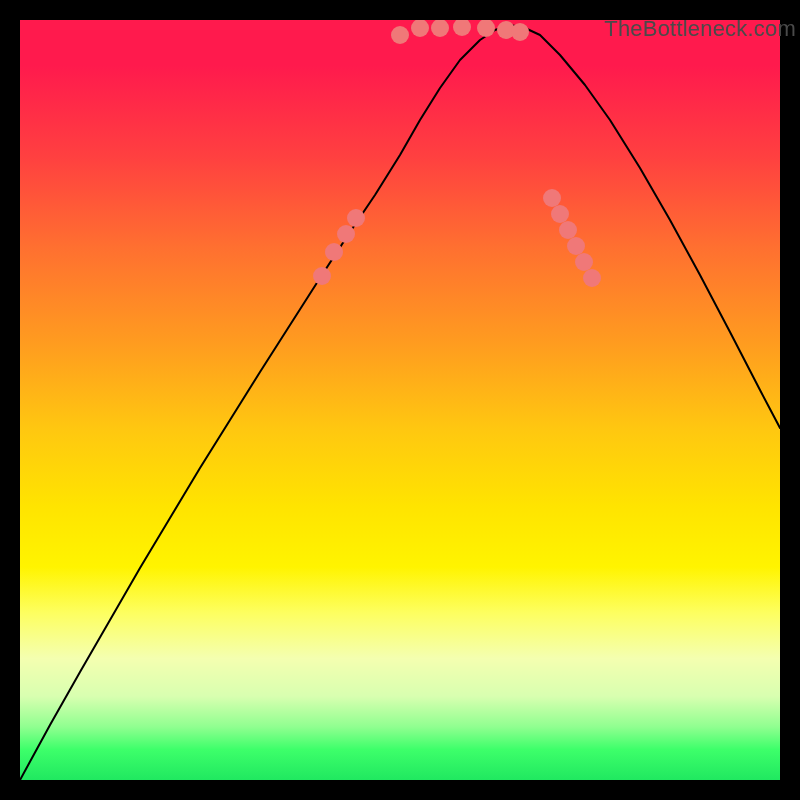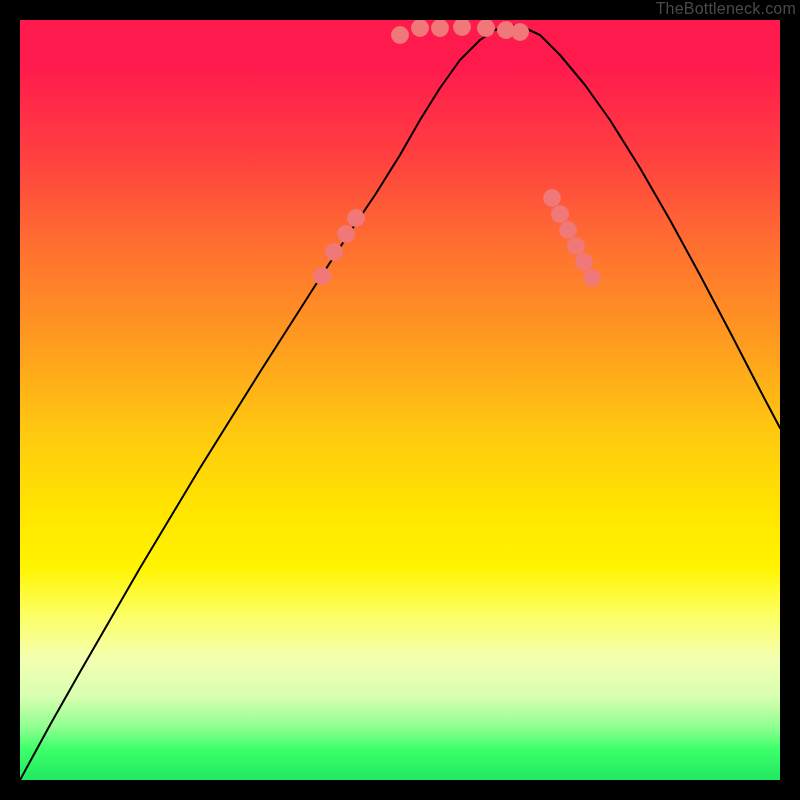--- a/index.html
+++ b/index.html
@@ -37,24 +37,24 @@
       #fdff60 78%,
       #f4ffb0 84%,
       #d8ffb0 89%,
       #90ff90 93%,
       #3dff6a 96%,
       #20e860 100%
     );
   }
   .watermark {
     position: absolute;
-    top: 0px;
+    top: 16px;
     right: 4px;
     color: #4a4a4a;
-    font-size: 16px;
+    font-size: 22px;
     font-weight: 500;
     letter-spacing: 0.2px;
     z-index: 50;
   }
   svg.plot {
     position: absolute;
     left: 0;
     top: 0;
     width: 760px;
     height: 760px;

